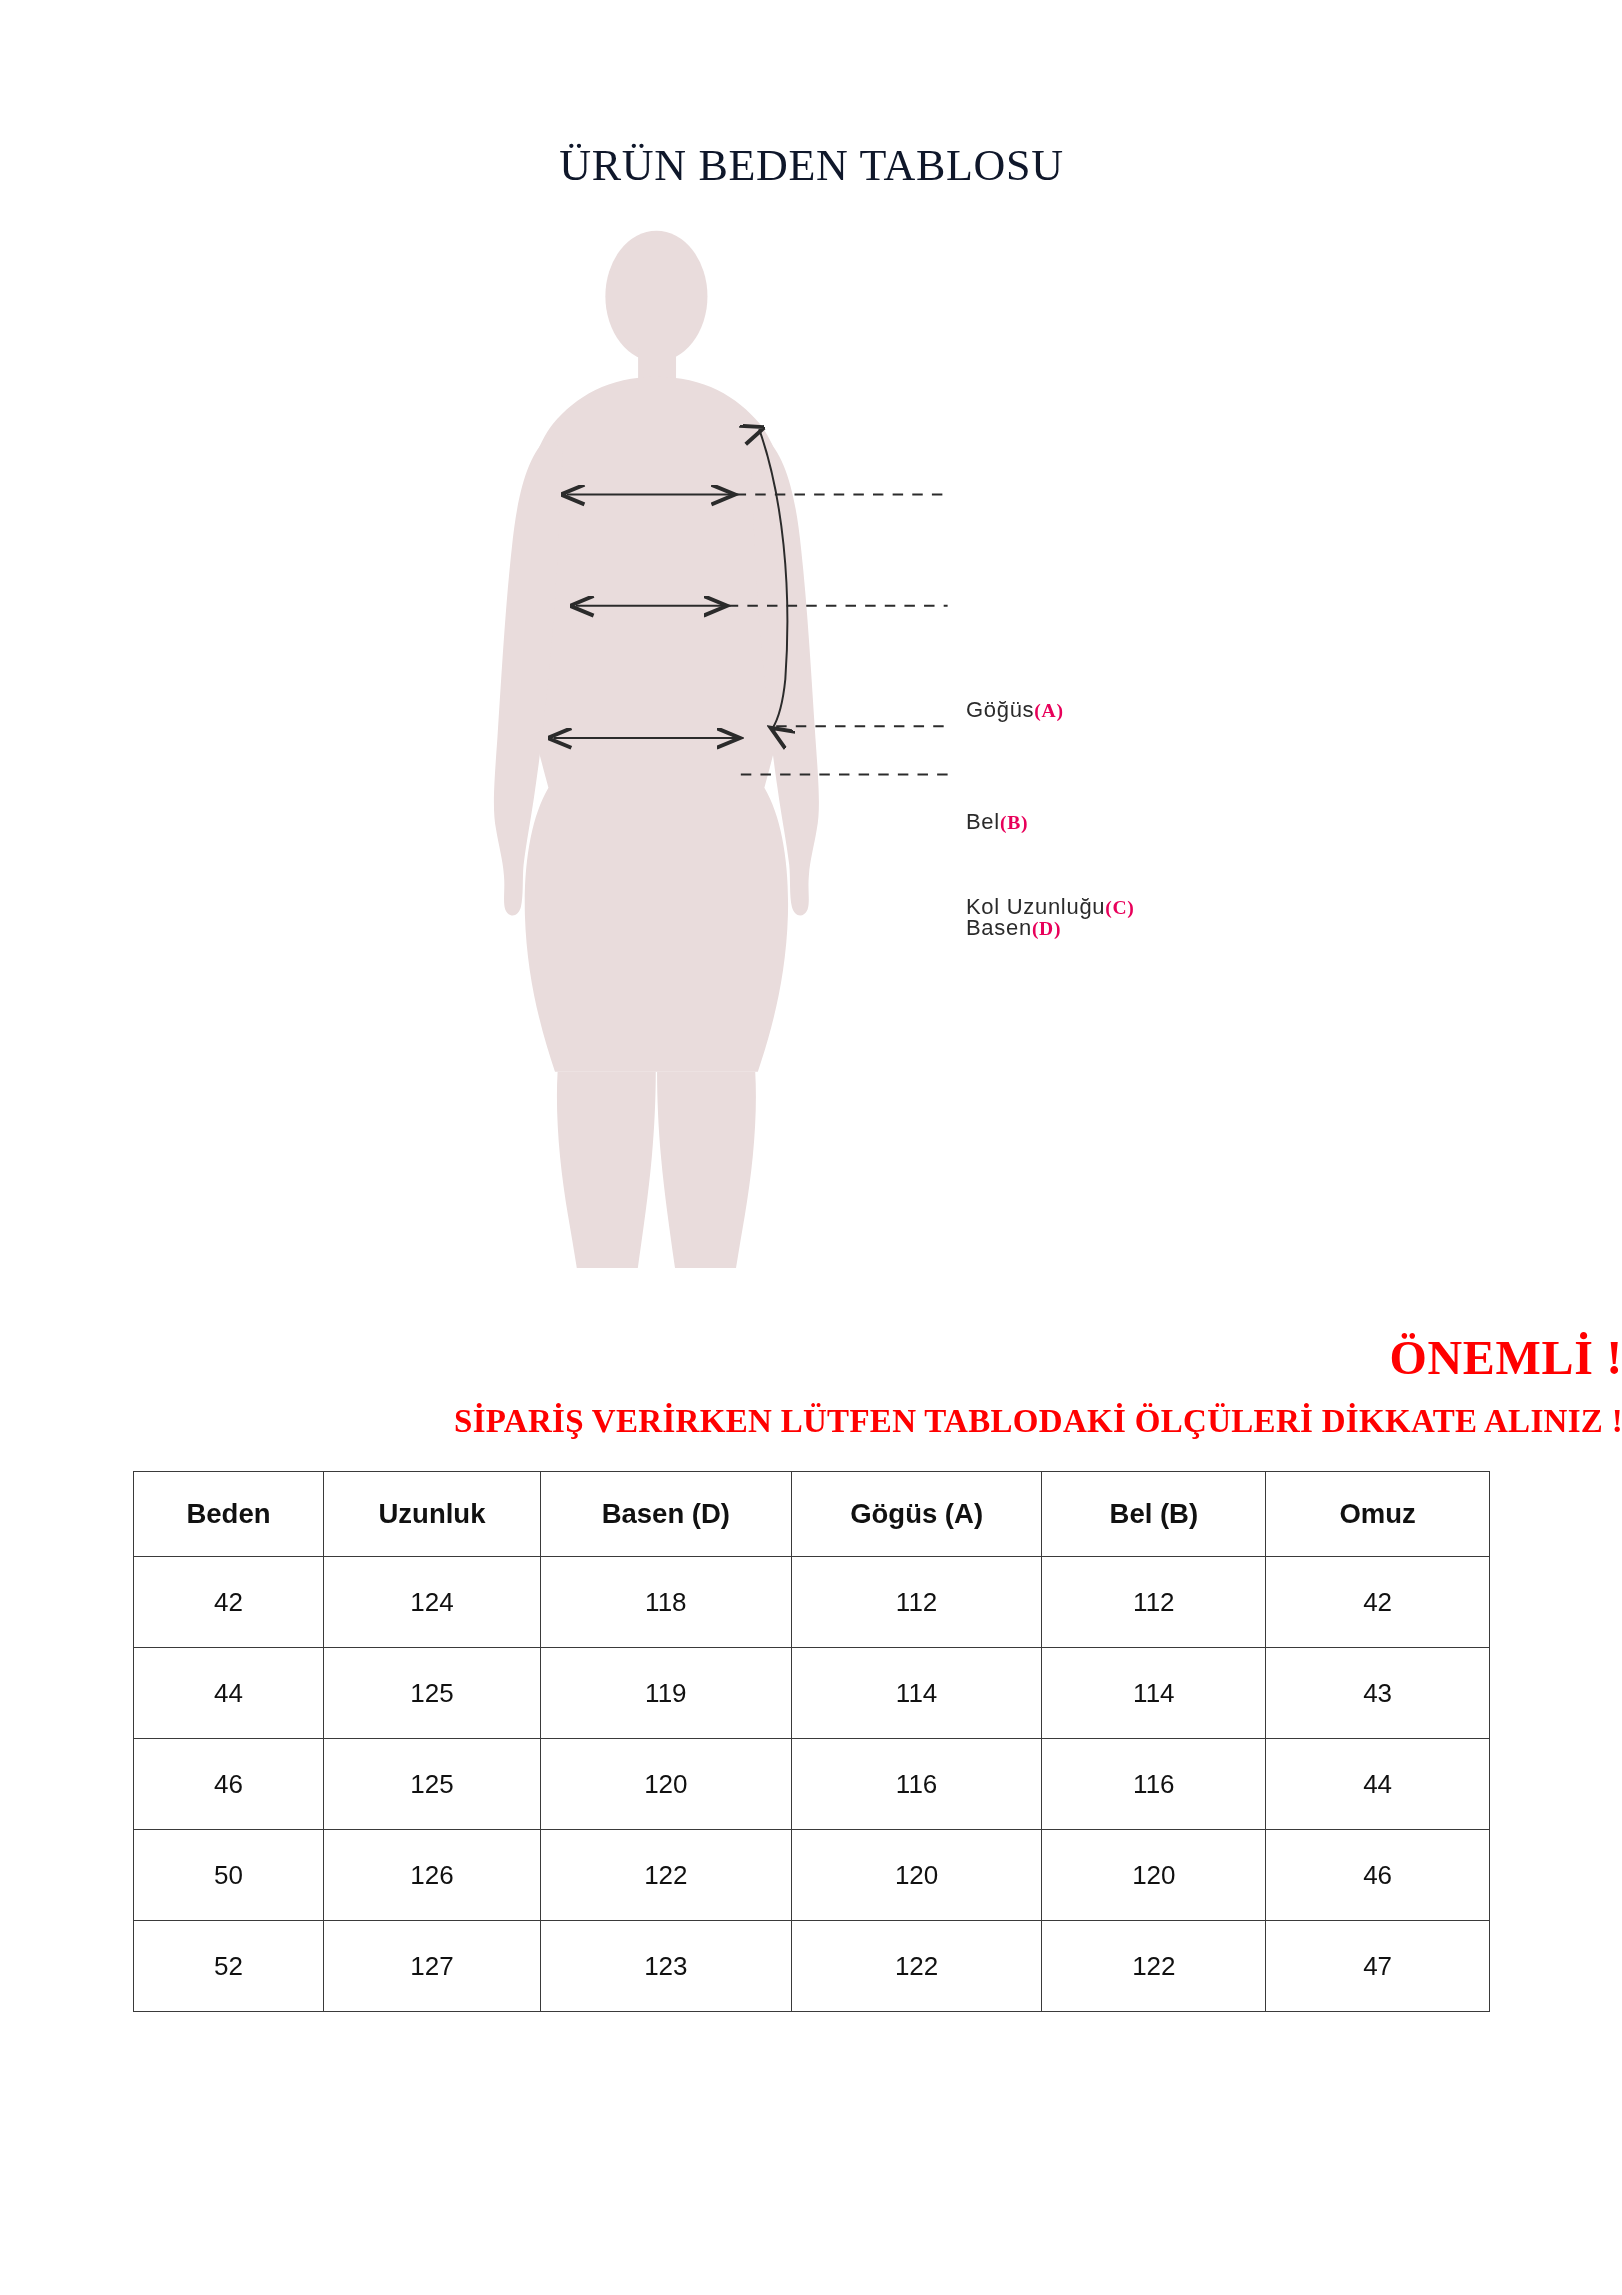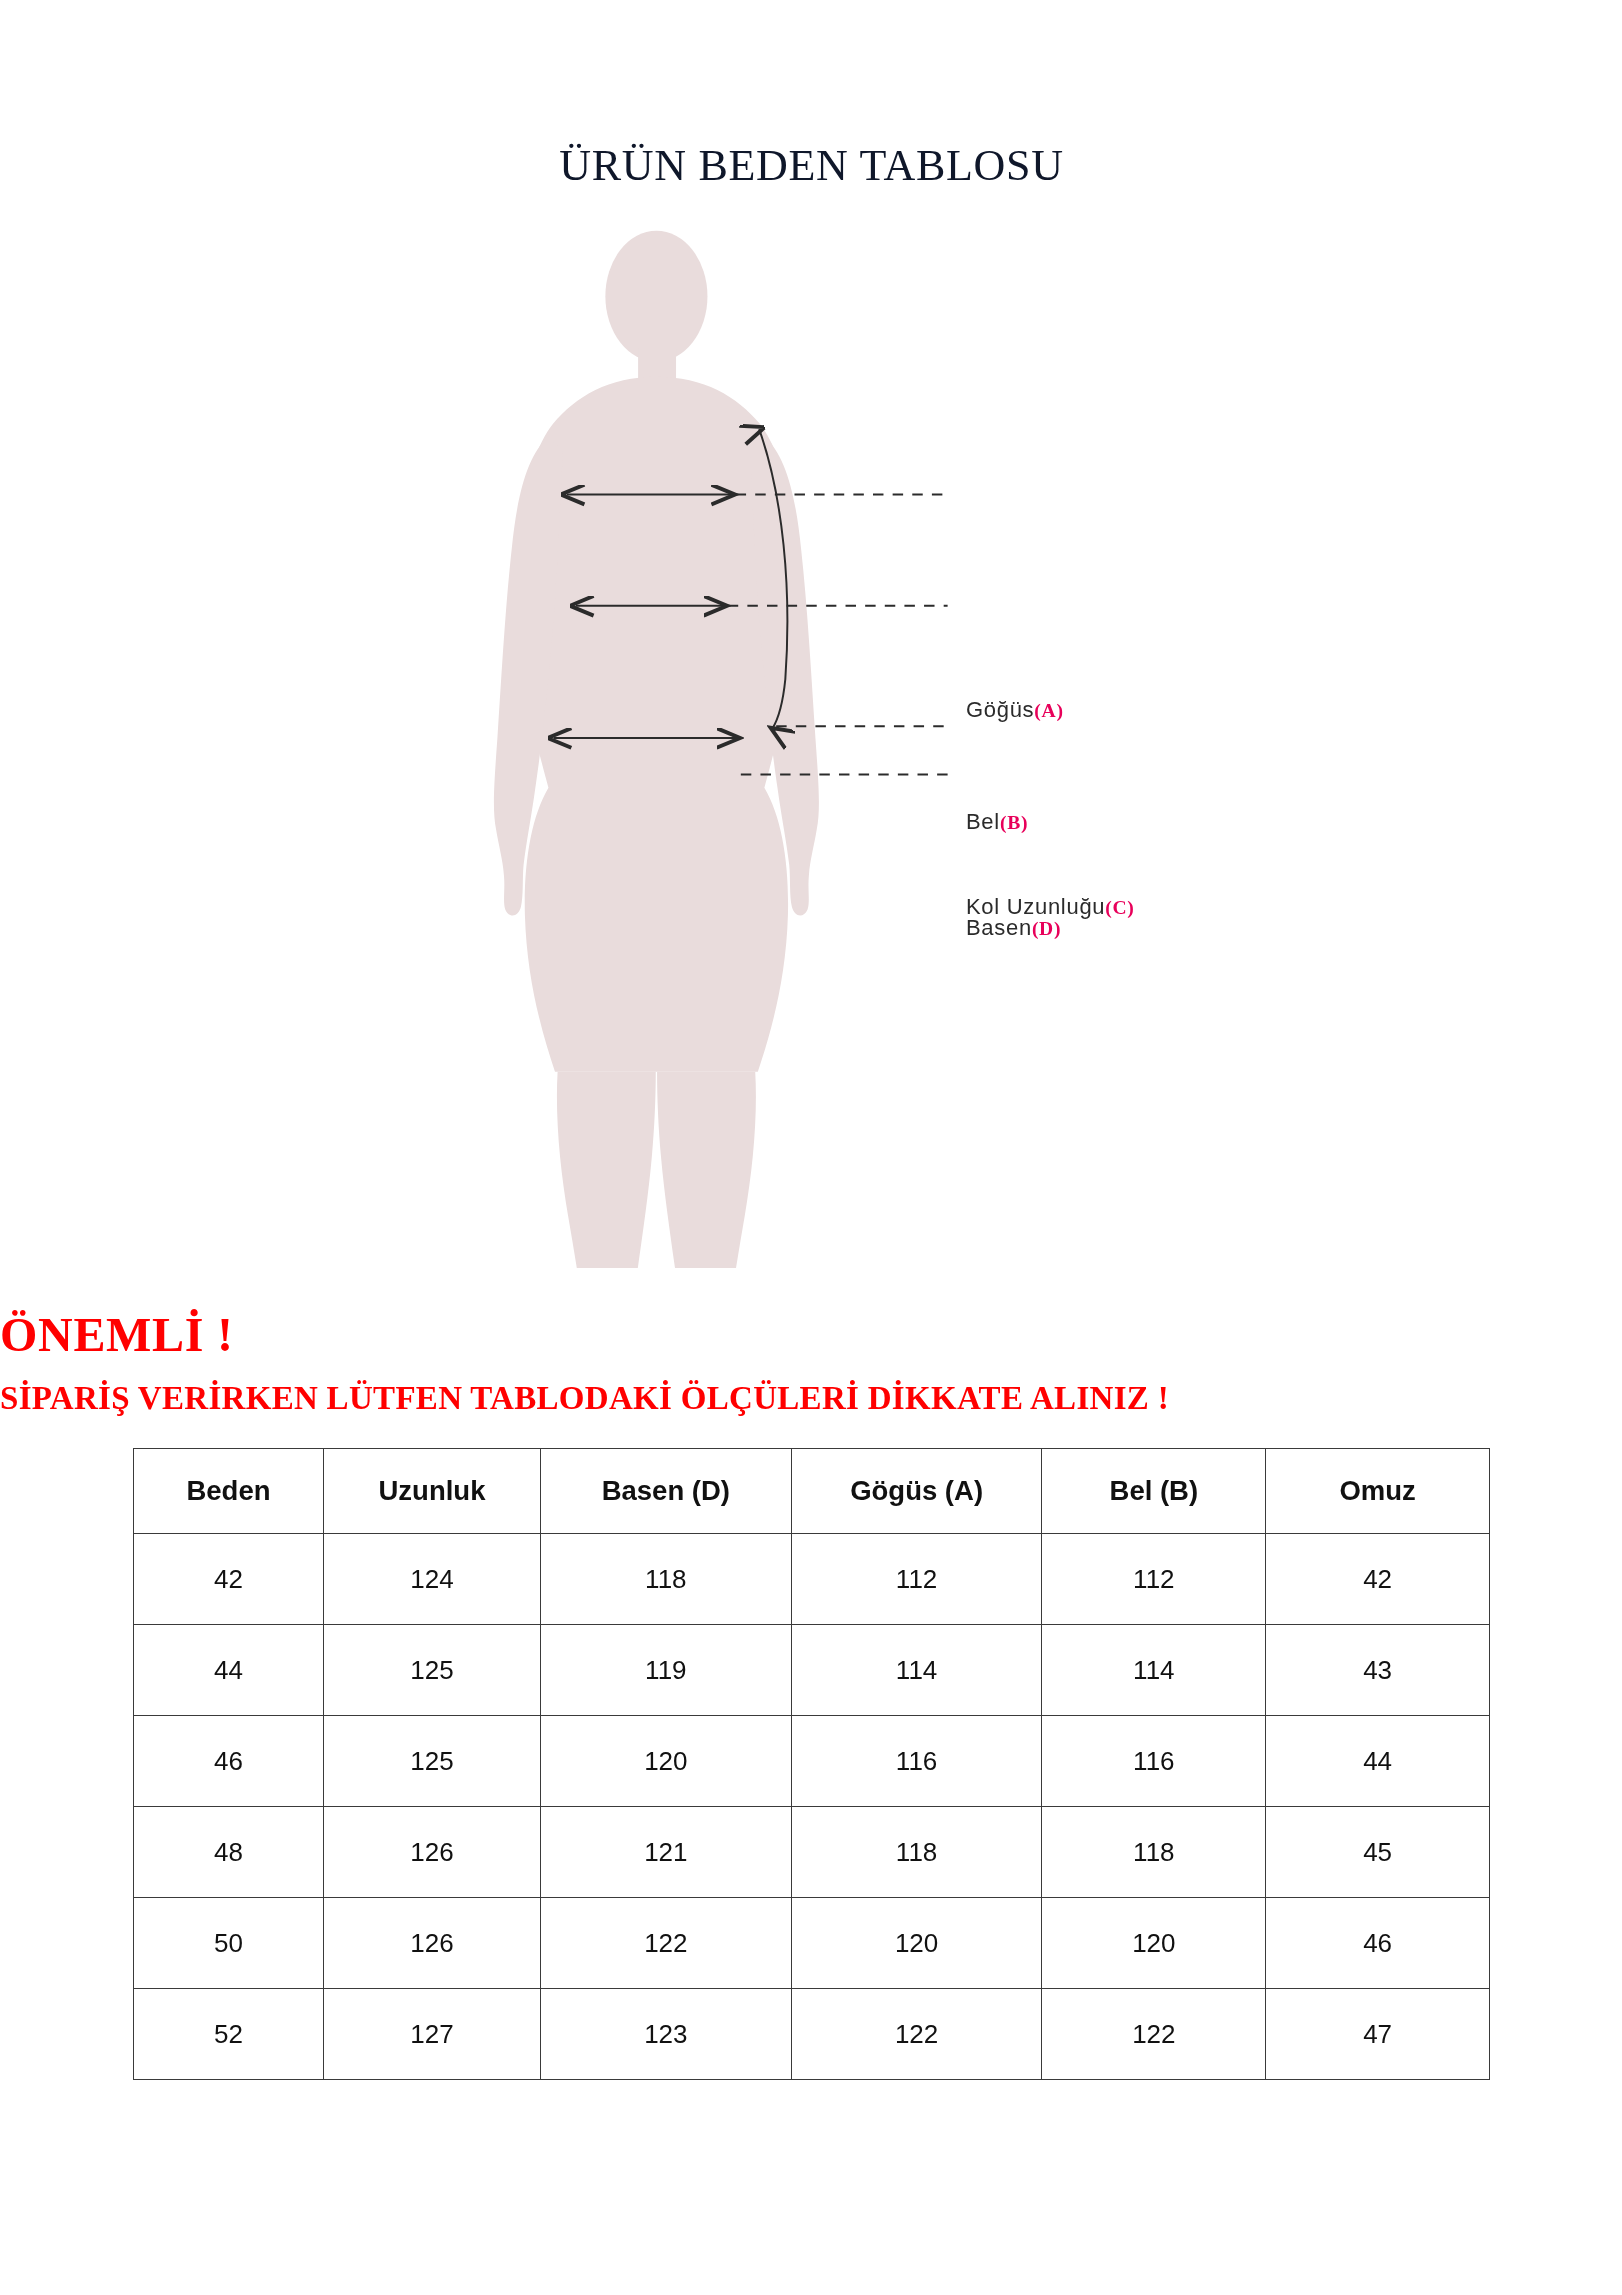--- a/index.html
+++ b/index.html
@@ -41,22 +41,22 @@
     margin-top: 26px;
   }
   .figure-svg {
     position: absolute;
     left: 0;
     top: 0;
   }
 
   
   .notice-block {
-    margin-top: 39px;
-    text-align: left;
+    margin-top: 62px;
+    text-align: right;
   }
   .notice-main {
     font-family: "Liberation Serif", serif;
     font-weight: bold;
     font-size: 48px;
     color: #ff0000;
     letter-spacing: 0.7px;
   }
   .notice-sub {
     font-family: "Liberation Serif", serif;
@@ -283,28 +283,20 @@
         </tr>
         <tr>
           <td>46</td>
           <td>125</td>
           <td>120</td>
           <td>116</td>
           <td>116</td>
           <td>44</td>
         </tr>
         <tr>
-          <td>48</td>
-          <td>126</td>
-          <td>121</td>
-          <td>118</td>
-          <td>118</td>
-          <td>45</td>
-        </tr>
-        <tr>
           <td>50</td>
           <td>126</td>
           <td>122</td>
           <td>120</td>
           <td>120</td>
           <td>46</td>
         </tr>
         <tr>
           <td>52</td>
           <td>127</td>

